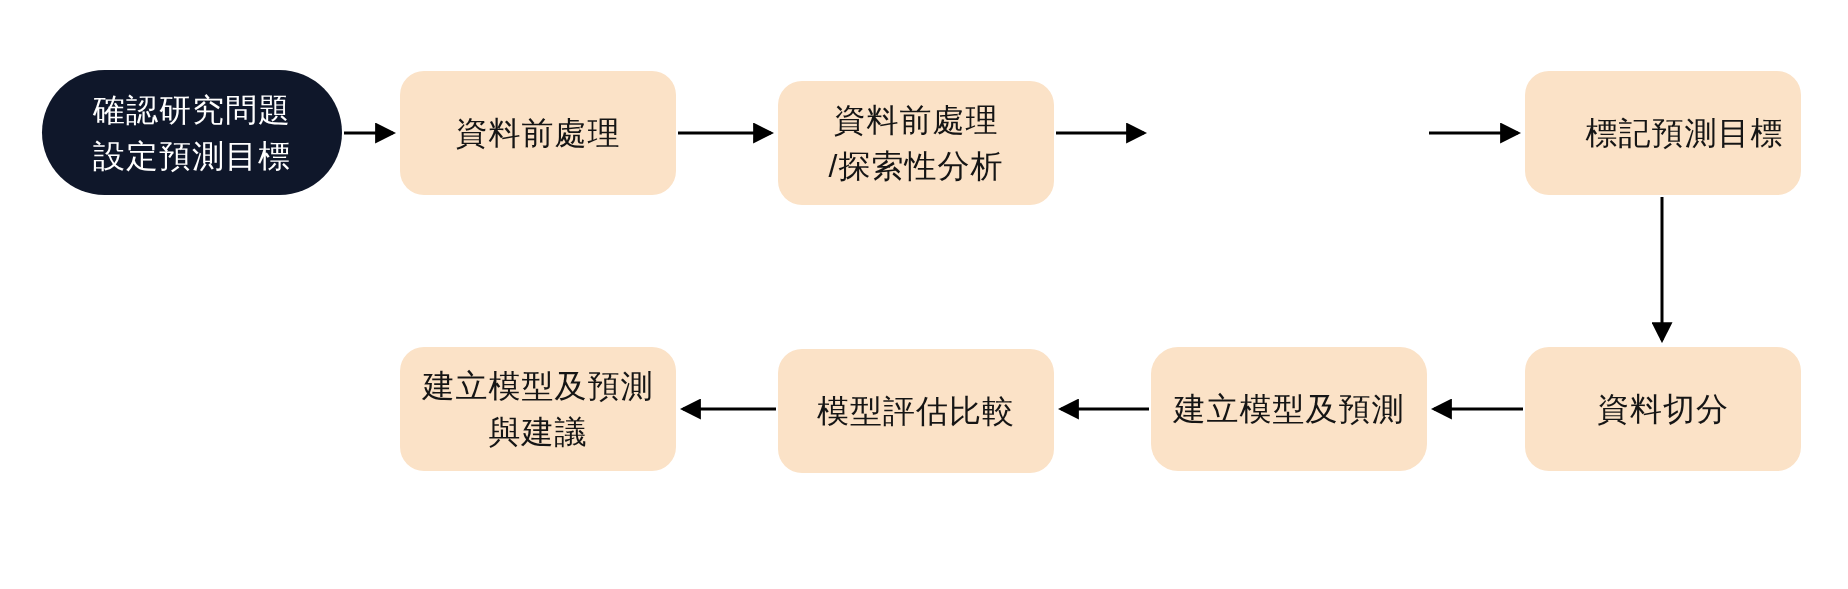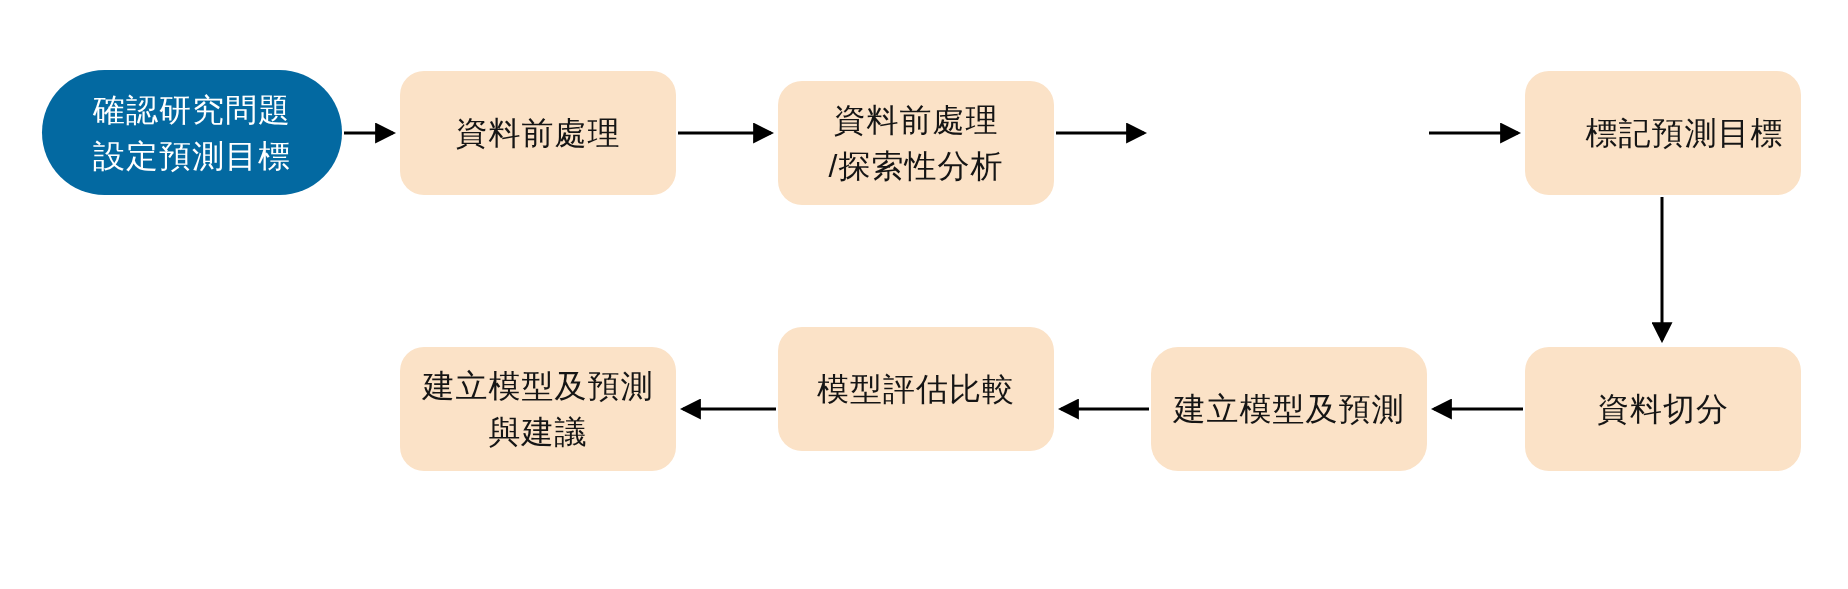--- a/index.html
+++ b/index.html
@@ -34,35 +34,35 @@
     line-height: 46px;
     letter-spacing: 1px;
     color: #151515;
     background: #FBE2C7;
     border-radius: 24px;
     width: 276px;
     height: 124px;
     box-sizing: border-box;
   }
   .node.start {
-    background: #0369a1;
+    background: #0f172a;
     color: #FFFFFF;
     border-radius: 63px;
     width: 300px;
     height: 125px;
   }
   
   .n1 { left: 42px;   top: 70px;  }
   .n2 { left: 400px;  top: 71px;  }
   .n3 { left: 778px;  top: 55px; margin-top: 26px;  }
   .n4 { left: 1151px; top: 71px;  }
   .n5 { left: 1525px; top: 71px; padding-left: 43px;  }
   .n6 { left: 1525px; top: 347px; }
   .n7 { left: 1151px; top: 347px; border-radius: 27px; }
-  .n8 { left: 778px;  top: 327px; }
+  .n8 { left: 778px;  top: 349px; }
   .n9 { left: 400px;  top: 347px; }
   .arrow-line {
     stroke: #000000;
     stroke-width: 3;
   }
 </style>
 </head>
 <body>
 
 <div class="canvas">

